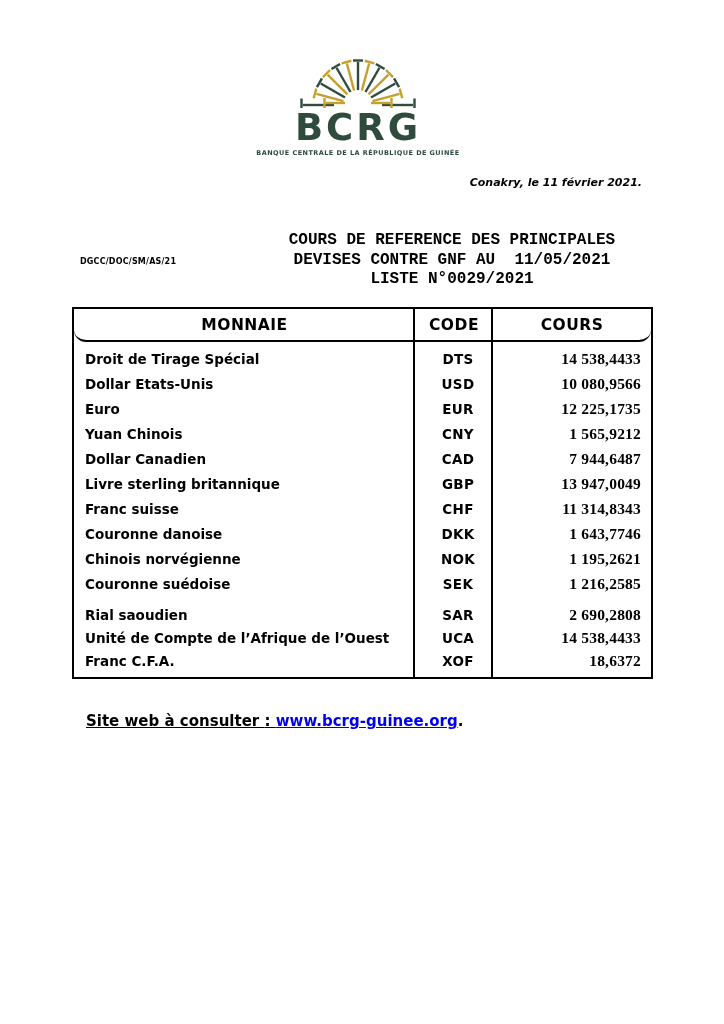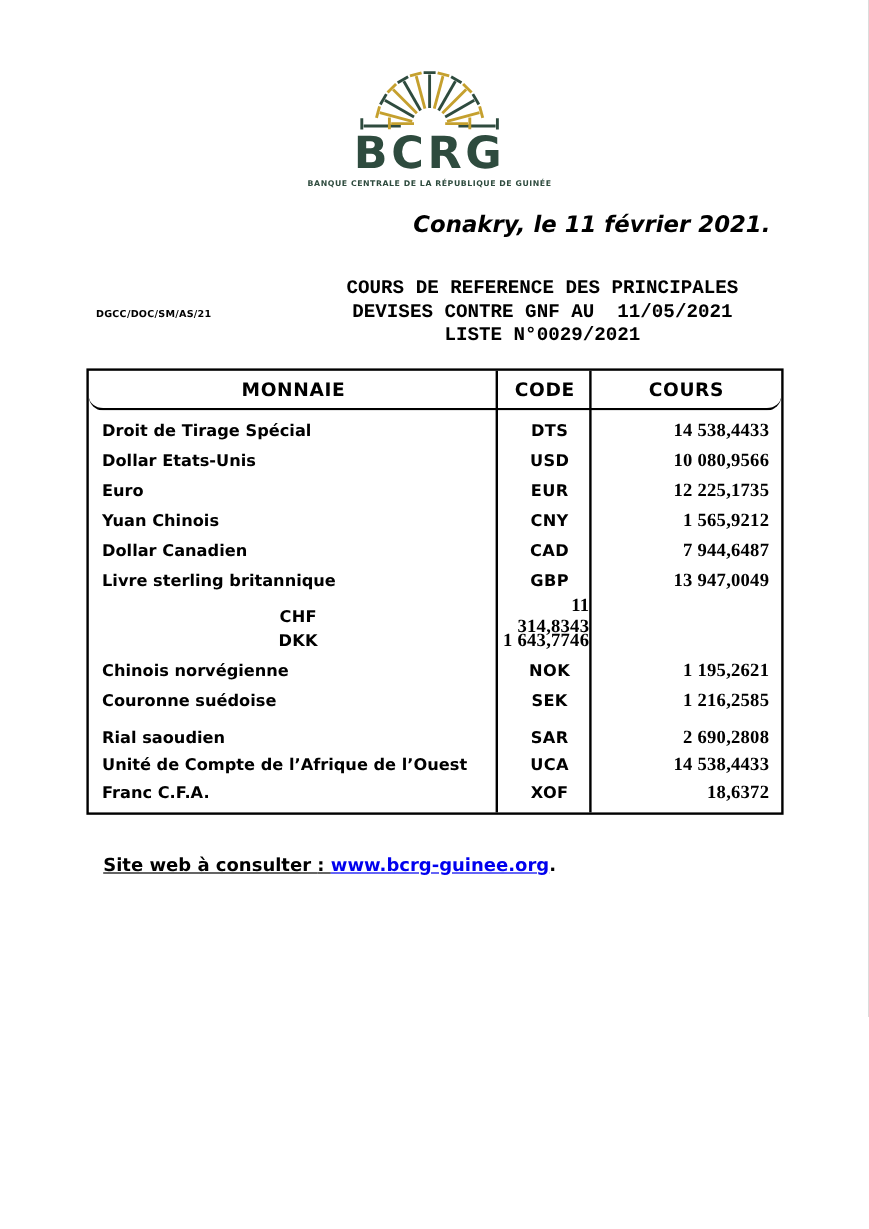--- a/index.html
+++ b/index.html
@@ -6,21 +6,21 @@
   .page{position:relative;width:724px;height:1024px;background:#ffffff;margin:0 auto;overflow:hidden;
         font-family:"DejaVu Sans","Liberation Sans",sans-serif;color:#000;}
 
   
   .logo{position:absolute;top:46px;left:0;width:716px;text-align:center;}
   .logo-rays{display:block;margin:0 auto;}
   .logo-acronym{font-size:37px;font-weight:bold;letter-spacing:3px;line-height:1;margin-top:1px;}
   .logo-tagline{font-size:6.5px;font-weight:bold;letter-spacing:0.45px;margin-top:3px;}
 
   
-  .dateline{position:absolute;top:176px;right:82px;font-size:19px;font-weight:bold;font-style:italic;}
+  .dateline{position:absolute;top:176px;right:82px;font-size:11px;font-weight:bold;font-style:italic;}
 
   
   .ref{position:absolute;top:257px;left:80px;font-size:8px;font-weight:bold;letter-spacing:0.2px;}
   .title{position:absolute;top:231px;left:242px;width:420px;text-align:center;
          font-size:16px;font-weight:bold;line-height:19.5px;font-family:Liberation Mono, monospace;}
   .title div{white-space:pre;}
 
   
   .rates-table{position:absolute;top:307px;left:72px;width:577px;border:2px solid #000;}
   .vline{position:absolute;top:0;bottom:0;width:2px;background:#000;}
@@ -129,24 +129,26 @@
       <div class="td td-monnaie">Dollar Canadien</div>
       <div class="td td-code">CAD</div>
       <div class="td td-cours">7 944,6487</div>
     </div>
         <div class="tr">
       <div class="td td-monnaie">Livre sterling britannique</div>
       <div class="td td-code">GBP</div>
       <div class="td td-cours">13 947,0049</div>
     </div>
         <div class="tr">
+      <div class="td td-monnaie">Franc suisse</div>
       <div class="td td-code">CHF</div>
       <div class="td td-cours">11 314,8343</div>
     </div>
         <div class="tr">
+      <div class="td td-monnaie">Couronne danoise</div>
       <div class="td td-code">DKK</div>
       <div class="td td-cours">1 643,7746</div>
     </div>
         <div class="tr">
       <div class="td td-monnaie">Chinois norvégienne</div>
       <div class="td td-code">NOK</div>
       <div class="td td-cours">1 195,2621</div>
     </div>
         <div class="tr">
       <div class="td td-monnaie">Couronne suédoise</div>

